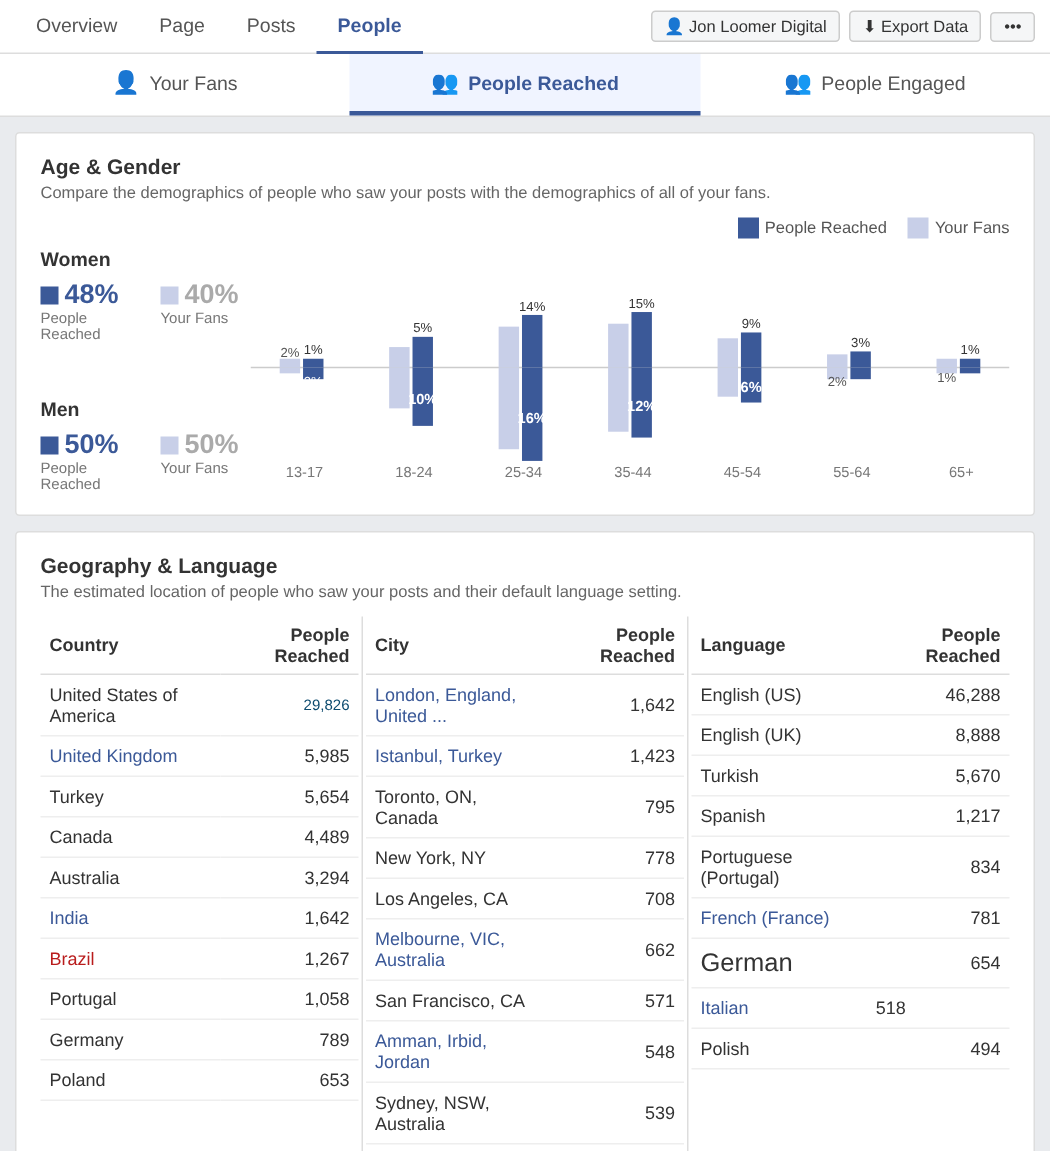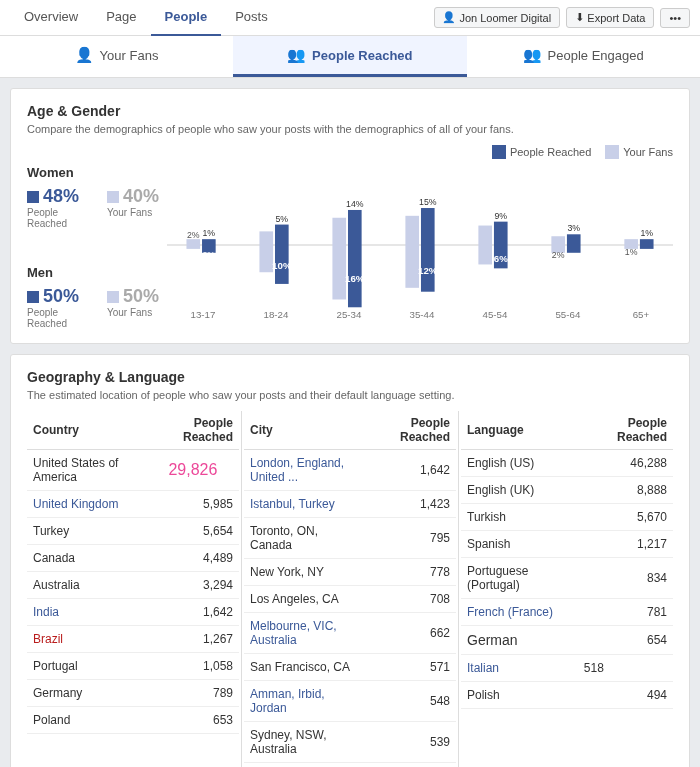--- a/index.html
+++ b/index.html
@@ -9,25 +9,25 @@
 <body>
 
 <div style="display:flex; align-items:center; background:#fff; border-bottom:1px solid #ddd; padding:0 10px; height:36px;">
   <div style="display:flex; flex:1;">
     <div style="padding:0 14px; height:36px; display:flex; align-items:center; font-size:13px; color:#555; cursor:pointer; border-bottom:2px solid transparent;">
       <span>Overview</span>
     </div>
     <div style="padding:0 14px; height:36px; display:flex; align-items:center; font-size:13px; color:#555; cursor:pointer; border-bottom:2px solid transparent;">
       <span>Page</span>
     </div>
+    <div style="padding:0 14px; height:36px; display:flex; align-items:center; font-size:13px; color:#555; cursor:pointer; border-bottom:2px solid transparent;">
+      <span>Posts</span>
+    </div>
     <div style="padding:0 14px; height:36px; display:flex; align-items:center; font-size:13px; color:#3b5998; font-weight:bold; cursor:pointer; border-bottom:2px solid #3b5998;">
       <span>People</span>
-    </div>
-    <div style="padding:0 14px; height:36px; display:flex; align-items:center; font-size:13px; color:#555; cursor:pointer; border-bottom:2px solid transparent;">
-      <span>Posts</span>
     </div>
   </div>
   <div style="display:flex; gap:6px; align-items:center;">
     <button style="border:1px solid #ccc; background:#f5f6f7; padding:3px 8px; font-size:11px; color:#333; border-radius:3px; cursor:pointer; display:flex; align-items:center; gap:3px;">
       <span style="font-size:11px;">👤</span>
       <span>Jon Loomer Digital</span>
     </button>
     <button style="border:1px solid #ccc; background:#f5f6f7; padding:3px 8px; font-size:11px; color:#333; border-radius:3px; cursor:pointer; display:flex; align-items:center; gap:3px;">
       <span style="font-size:11px;">⬇</span>
       <span>Export Data</span>
@@ -198,21 +198,21 @@
         <table style="width:100%; border-collapse:collapse; font-size:12px;">
           <thead>
             <tr>
               <th style="text-align:left; padding:5px 6px; color:#333; font-weight:bold; border-bottom:1px solid #ddd; font-size:12px;">Country</th>
               <th style="text-align:right; padding:5px 6px; color:#333; font-weight:bold; border-bottom:1px solid #ddd; font-size:12px;">People Reached</th>
             </tr>
           </thead>
           <tbody id="country-tbody">
           <tr>
                 <td style="padding: 6px; border-bottom: 1px solid rgb(238, 238, 238); font-size: 12px; color: rgb(51, 51, 51);">United States of America</td>
-                <td style="padding: 6px; border-bottom: 1px solid rgb(238, 238, 238); text-align: center; font-size: 16px; color: #ec4899;">29,826</td>
+                <td style="padding: 6px; border-bottom: 1px solid rgb(238, 238, 238); text-align: right; font-size: 10px; color: #0c4a6e;">29,826</td>
               </tr>
               <tr>
                 <td style="padding: 6px; border-bottom: 1px solid rgb(238, 238, 238); font-size: 12px; color: rgb(59, 89, 152); cursor: pointer;">United Kingdom</td>
                 <td style="padding: 6px; border-bottom: 1px solid rgb(238, 238, 238); text-align: right; font-size: 12px; color: rgb(51, 51, 51);">5,985</td>
               </tr>
               <tr>
                 <td style="padding: 6px; border-bottom: 1px solid rgb(238, 238, 238); font-size: 12px; color: rgb(51, 51, 51);">Turkey</td>
                 <td style="padding: 6px; border-bottom: 1px solid rgb(238, 238, 238); text-align: right; font-size: 12px; color: rgb(51, 51, 51);">5,654</td>
               </tr>
               <tr>
@@ -331,21 +331,21 @@
               </tr>
               <tr>
                 <td style="padding: 6px; border-bottom: 1px solid rgb(238, 238, 238); font-size: 12px; color: rgb(51, 51, 51);">Portuguese (Portugal)</td>
                 <td style="padding: 6px; border-bottom: 1px solid rgb(238, 238, 238); text-align: right; font-size: 12px; color: rgb(51, 51, 51);">834</td>
               </tr>
               <tr>
                 <td style="padding: 6px; border-bottom: 1px solid rgb(238, 238, 238); font-size: 12px; color: rgb(59, 89, 152); cursor: pointer;">French (France)</td>
                 <td style="padding: 6px; border-bottom: 1px solid rgb(238, 238, 238); text-align: right; font-size: 12px; color: rgb(51, 51, 51);">781</td>
               </tr>
               <tr>
-                <td style="padding: 6px; border-bottom: 1px solid rgb(238, 238, 238); font-size: 14px; color: rgb(51, 51, 51); margin-left: 28px;">German</td>
+                <td style="padding: 6px; border-bottom: 1px solid rgb(238, 238, 238); font-size: 17px; color: rgb(51, 51, 51); margin-left: 28px;">German</td>
                 <td style="padding: 6px; border-bottom: 1px solid rgb(238, 238, 238); text-align: right; font-size: 12px; color: rgb(51, 51, 51);">654</td>
               </tr>
               <tr>
                 <td style="padding: 6px; border-bottom: 1px solid rgb(238, 238, 238); font-size: 12px; color: rgb(59, 89, 152); cursor: pointer;">Italian</td>
                 <td style="padding: 6px; border-bottom: 1px solid rgb(238, 238, 238); text-align: left; font-size: 12px; color: rgb(51, 51, 51);">518</td>
               </tr>
               <tr>
                 <td style="padding: 6px; border-bottom: 1px solid rgb(238, 238, 238); font-size: 12px; color: rgb(51, 51, 51);">Polish</td>
                 <td style="padding: 6px; border-bottom: 1px solid rgb(238, 238, 238); text-align: right; font-size: 12px; color: rgb(51, 51, 51);">494</td>
               </tr>

